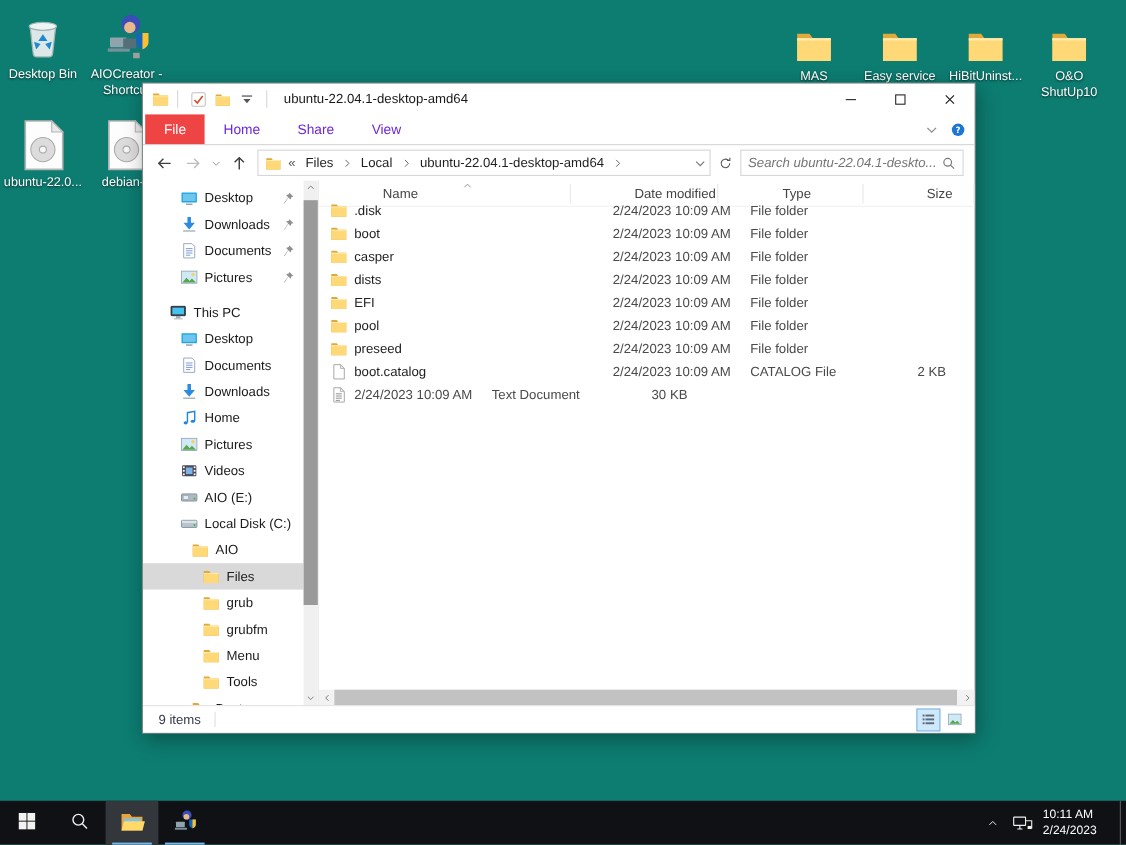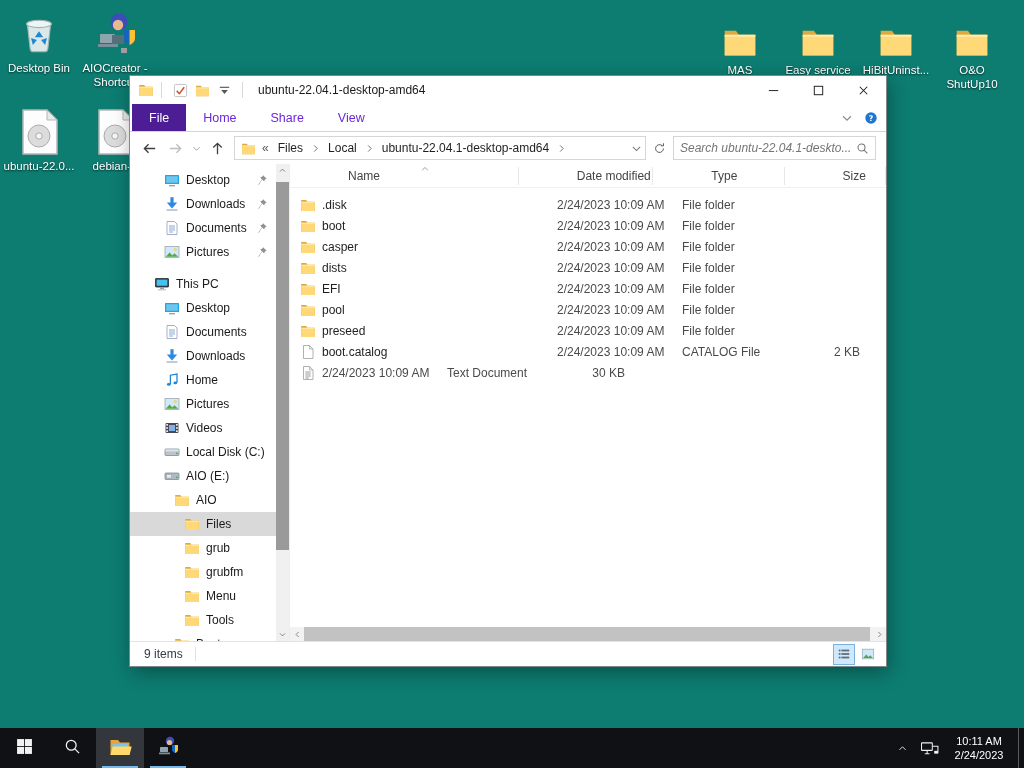--- a/index.html
+++ b/index.html
@@ -27,21 +27,21 @@
   .qat-btn { width:22px; height:22px; display:flex; align-items:center; justify-content:center; }
   .qat-btn svg { width:15px; height:15px; }
   .win-title { margin-left:8px; color:#1a1a1a; font-size:12px; white-space:nowrap; }
   .win-controls { margin-left:auto; display:flex; height:28px; }
   .win-btn { width:45px; height:28px; display:flex; align-items:center; justify-content:center; }
   .win-btn svg { width:15px; height:15px; }
 
   
   .tabrow { height:28px; display:flex; align-items:stretch; border-bottom:1px solid #d5d5d5; position:relative; }
   .tab { padding:0 17px; display:flex; align-items:center; color:#6d28d9; font-size:12.5px; }
-  .tab.active { background:#4c1d95; color:#fff; margin-left:2px; }
+  .tab.active { background:#ef4444; color:#fff; margin-left:2px; }
   .ribbon-right { position:absolute; right:8px; top:0; height:28px; display:flex; align-items:center; gap:10px; }
   .ribbon-right .chev { color:#8a8a8a; } .ribbon-right svg { width:14px; height:14px; display:block; }
 
   
   .addrrow { height:32px; display:flex; align-items:center; }
   .nav-btn { width:26px; height:26px; display:flex; align-items:center; justify-content:center; color:#3f3f3f; }
   .nav-btn svg { width:15px; height:15px; }
   .nav-btn.disabled { color:#bdbdbd; }
   .nav-btn.small { width:16px; } .nav-btn.small svg { width:11px; height:11px; }
   .addr-box { position:absolute; left:104px; width:412px; height:24px; border:1px solid #d6d6d6; display:flex; align-items:center; padding:0 2px 0 6px; }
@@ -69,21 +69,21 @@
   .vscroll .arr { position:absolute; left:0; width:13px; height:13px; color:#606060; display:flex; align-items:center; justify-content:center; }
   .vscroll .arr svg { width:9px; height:9px; }
   .vscroll .arr.up { top:0; } .vscroll .arr.down { bottom:0; }
   .vscroll .thumb { position:absolute; left:0; width:13px; top:18px; height:368px; background:#9a9a9a; }
 
   .filearea { flex:1; position:relative; overflow:hidden; }
   .cols { height:24px; display:flex; align-items:center; color:#444; position:relative; border-bottom:1px solid #f0f0f0; }
   .col { padding-left:10px; border-right:1px solid #e8e8e8; height:18px; line-height:18px;margin-left:48px; }
   .col-name { width:267px; } .col-date { width:125px; } .col-type { width:120px; } .col-size { width:75px; }
   .sort-chevron { position:absolute; left:130px; top:-1px; color:#8a8a8a; } .sort-chevron svg { width:10px; height:10px; }
-  .rows { position:absolute; top:30px; left:0; right:0; }
+  .rows { position:absolute; top:16px; left:0; right:0; }
   .frow { height:21px; display:flex; align-items:center; }
   .frow .ficon { width:16px; height:16px; margin:0 6px 0 10px; flex:none; } .frow .ficon svg { width:16px; height:16px; display:block; }
   .fname { width:235px; color:#1e1e1e; white-space:nowrap; }
   .fdate { width:125px; color:#4a4a4a; } .ftype { width:120px; color:#4a4a4a; }
   .fsize { width:70px; text-align:right; color:#4a4a4a; padding-right:12px; }
   .hscroll { position:absolute; left:0; right:0; bottom:0; height:14px; background:#f2f2f2; display:flex; align-items:center; }
   .hscroll .arr { width:14px; height:14px; color:#606060; display:flex; align-items:center; justify-content:center; flex:none; }
   .hscroll .arr svg { width:9px; height:9px; }
   .hscroll .thumb { height:14px; background:#c2c2c2; flex:1; margin-right:2px; }
 
@@ -100,21 +100,21 @@
   
   .taskbar { position:absolute; left:0; bottom:0; width:1024px; height:40px; background:#101114; display:flex; align-items:stretch; }
   .tb-btn { width:48px; display:flex; align-items:center; justify-content:center; position:relative; }
   .tb-btn svg { width:17px; height:17px; }
   .tb-btn.app svg { width:24px; height:24px; }
   .tb-btn.running::after { content:""; position:absolute; left:6px; right:6px; bottom:0; height:2px; background:#76b9ed; }
   .tb-btn.active-app { background:#33363b; }
   .tray { margin-left:auto; display:flex; align-items:center; }
   .tray-chev { width:24px; display:flex; justify-content:center; color:#f0f0f0; } .tray-chev svg { width:11px; height:11px; }
   .tray-net { width:30px; display:flex; justify-content:center; } .tray-net svg { width:19px; height:15px; }
-  .tray-clock { width:62px; text-align:center; color:#fff; font-size:11px; line-height:14px; margin:0 8px 0 4px; }
+  .tray-clock { width:62px; text-align:left; color:#fff; font-size:11px; line-height:14px; margin:0 8px 0 4px; }
   .show-desktop { width:6px; border-left:1px solid #5c5c5c; height:40px; }
 </style>
 </head>
 <body>
 
 <div class="di di-recycle">
   <span class="ico">
       <svg viewBox="0 0 48 48">
         <path d="M12 15h24l-2.8 24.5c-.2 1.8-1.8 3-3.2 3H18c-1.4 0-3-1.2-3.2-3z" fill="#dce8e8" stroke="#9fb4b4" stroke-width="1.2"></path>
         <ellipse cx="24" cy="13.5" rx="13" ry="3.8" fill="#eef5f5" stroke="#9fb4b4" stroke-width="1.2"></ellipse>
@@ -513,38 +513,38 @@
                 <rect x="5" y="5" width="6" height="6" fill="#7fb3e8"></rect>
               </svg>
             </span>
     <span class="tree-label">Videos</span>
 
   </div>
 
   <div class="tree-item" style="padding-left: 34px;">
     <span class="tree-icon">
               <svg viewBox="0 0 16 16">
+                <rect x="1" y="5" width="14" height="6.5" rx=".8" fill="#aeb9c2" stroke="#7e8d99" stroke-width=".8"></rect>
+                <rect x="2.5" y="6.5" width="5" height="3.5" fill="#e8edf2" stroke="#98a4ae" stroke-width=".6"></rect>
+                <circle cx="12.8" cy="9.3" r=".9" fill="#37b24d"></circle>
+              </svg>
+            </span>
+    <span class="tree-label">AIO (E:)</span>
+
+  </div>
+
+  <div class="tree-item" style="padding-left: 34px;">
+    <span class="tree-icon">
+              <svg viewBox="0 0 16 16">
                 <rect x="1" y="5" width="14" height="6.5" rx=".8" fill="#b9c4cc" stroke="#7e8d99" stroke-width=".8"></rect>
                 <rect x="1.4" y="5.4" width="13.2" height="2" fill="#dce4ea"></rect>
                 <circle cx="12.8" cy="9.3" r=".9" fill="#37b24d"></circle>
               </svg>
             </span>
     <span class="tree-label">Local Disk (C:)</span>
-
-  </div>
-
-  <div class="tree-item" style="padding-left: 34px;">
-    <span class="tree-icon">
-              <svg viewBox="0 0 16 16">
-                <rect x="1" y="5" width="14" height="6.5" rx=".8" fill="#aeb9c2" stroke="#7e8d99" stroke-width=".8"></rect>
-                <rect x="2.5" y="6.5" width="5" height="3.5" fill="#e8edf2" stroke="#98a4ae" stroke-width=".6"></rect>
-                <circle cx="12.8" cy="9.3" r=".9" fill="#37b24d"></circle>
-              </svg>
-            </span>
-    <span class="tree-label">AIO (E:)</span>
 
   </div>
 
   <div class="tree-item" style="padding-left: 44px;">
     <span class="tree-icon">
               <svg viewBox="0 0 16 16">
                 <path d="M1.2 3h5l1.3 1.8h7.3V14H1.2z" fill="#dfa93c"></path>
                 <path d="M1.2 4.8h13.6V14H1.2z" fill="#ffd978"></path>
                 <path d="M1.2 4.8h13.6v.9H1.2z" fill="#ffecb0"></path>
               </svg>

